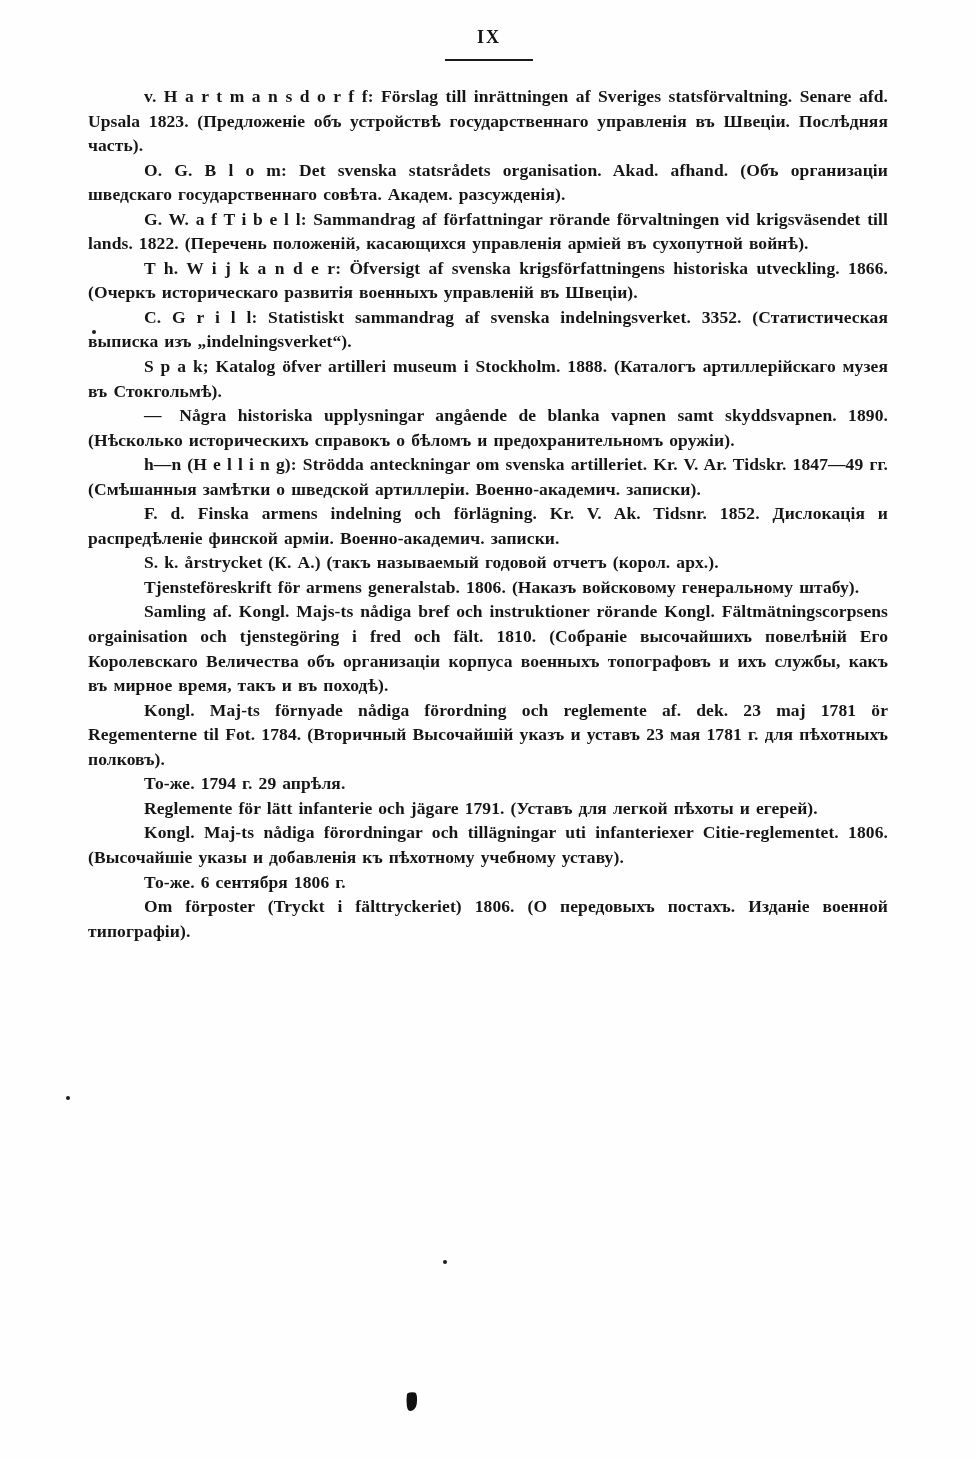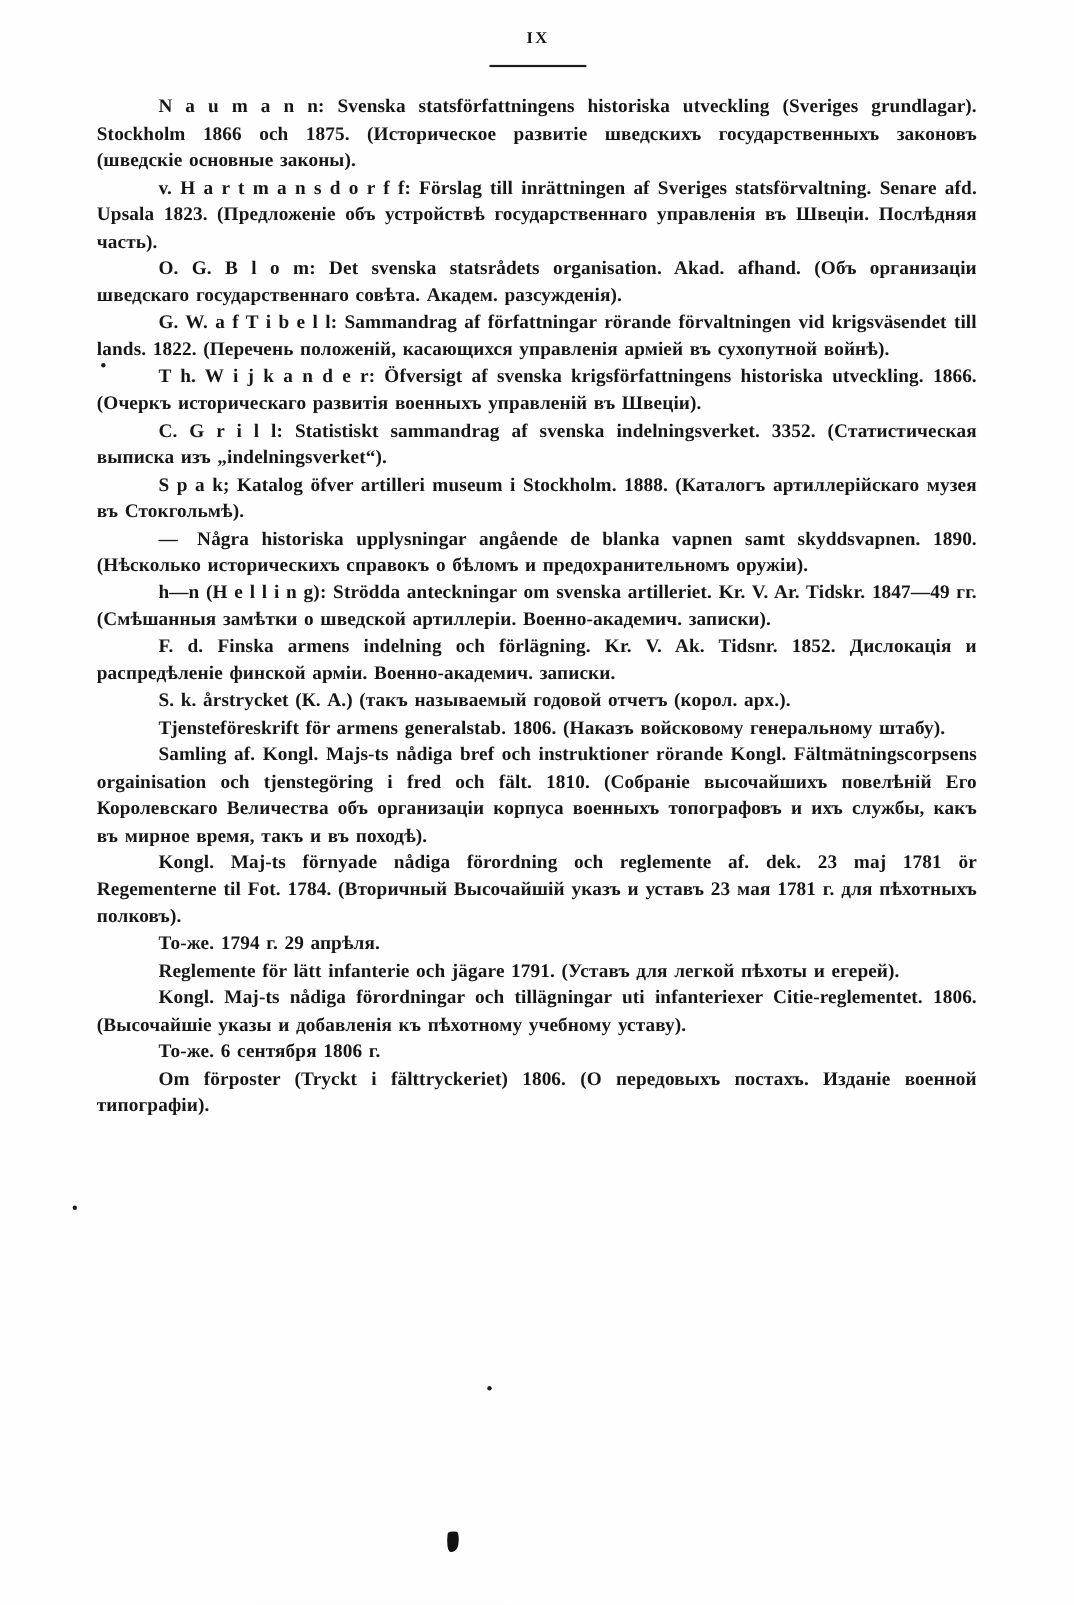--- a/index.html
+++ b/index.html
@@ -13,21 +13,21 @@
     color: #161616;
     font-family: "Liberation Serif", "DejaVu Serif", serif;
     overflow: hidden;
   }
   .page-number {
     position: absolute;
     top: 27px;
     left: 448px;
     width: 82px;
     text-align: center;
-    font-size: 15px;
+    font-size: 18px;
     font-weight: bold;
     letter-spacing: 2px;
     color: #141414;
   }
   .header-rule {
     position: absolute;
     top: 59px;
     left: 445px;
     width: 88px;
     height: 0;
@@ -66,21 +66,20 @@
 </style>
 </head>
 <body>
 
 <div class="page">
 
   <div class="page-number">IX</div>
   <div class="header-rule"></div>
 
   <div class="content">
-    <p>N a u m a n n: Svenska statsförfattningens historiska utveckling (Sveriges grundlagar). Stockholm 1866 och 1875. (Историческое развитіе шведскихъ государственныхъ законовъ (шведскіе основные законы).</p>
     <p>v. H a r t m a n s d o r f f: Förslag till inrättningen af Sveriges statsförvaltning. Senare afd. Upsala 1823. (Предложеніе объ устройствѣ государственнаго управленія въ Швеціи. Послѣдняя часть).</p>
     <p>O. G. B l o m: Det svenska statsrådets organisation. Akad. afhand. (Объ организаціи шведскаго государственнаго совѣта. Академ. разсужденія).</p>
     <p>G. W. a f  T i b e l l: Sammandrag af författningar rörande förvaltningen vid krigsväsendet till lands. 1822. (Перечень положеній, касающихся управленія арміей въ сухопутной войнѣ).</p>
     <p>T h.  W i j k a n d e r: Öfversigt af svenska krigsförfattningens historiska utveckling. 1866. (Очеркъ историческаго развитія военныхъ управленій въ Швеціи).</p>
     <p>C. G r i l l: Statistiskt sammandrag af svenska indelningsverket. 3352. (Статистическая выписка изъ „indelningsverket“).</p>
     <p>S p a k; Katalog öfver artilleri museum i Stockholm. 1888. (Каталогъ артиллерійскаго музея въ Стокгольмѣ).</p>
     <p>— Några historiska upplysningar angående de blanka vapnen samt skyddsvapnen. 1890. (Нѣсколько историческихъ справокъ о бѣломъ и предохранительномъ оружіи).</p>
     <p>h—n (H e l l i n g): Strödda anteckningar om svenska artilleriet. Kr. V. Ar. Tidskr. 1847—49 гг. (Смѣшанныя замѣтки о шведской артиллеріи. Военно-академич. записки).</p>
     <p>F. d. Finska armens indelning och förlägning. Kr. V. Ak. Tidsnr. 1852. Дислокація и распредѣленіе финской арміи. Военно-академич. записки.</p>
     <p>S. k. årstrycket (К. А.) (такъ называемый годовой отчетъ (корол. арх.).</p>

